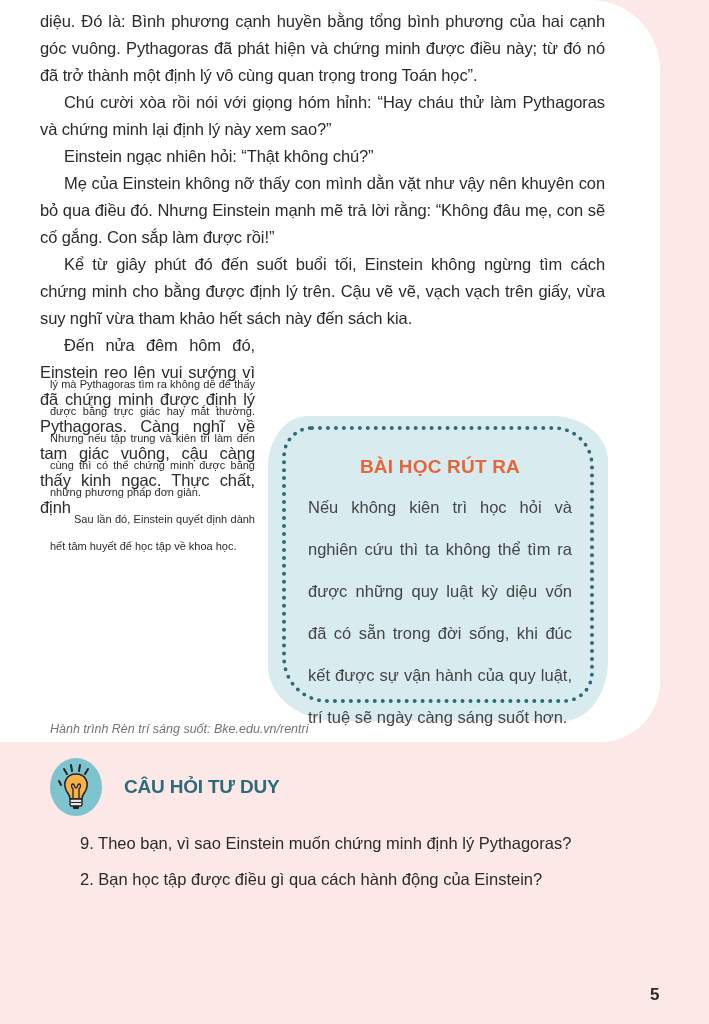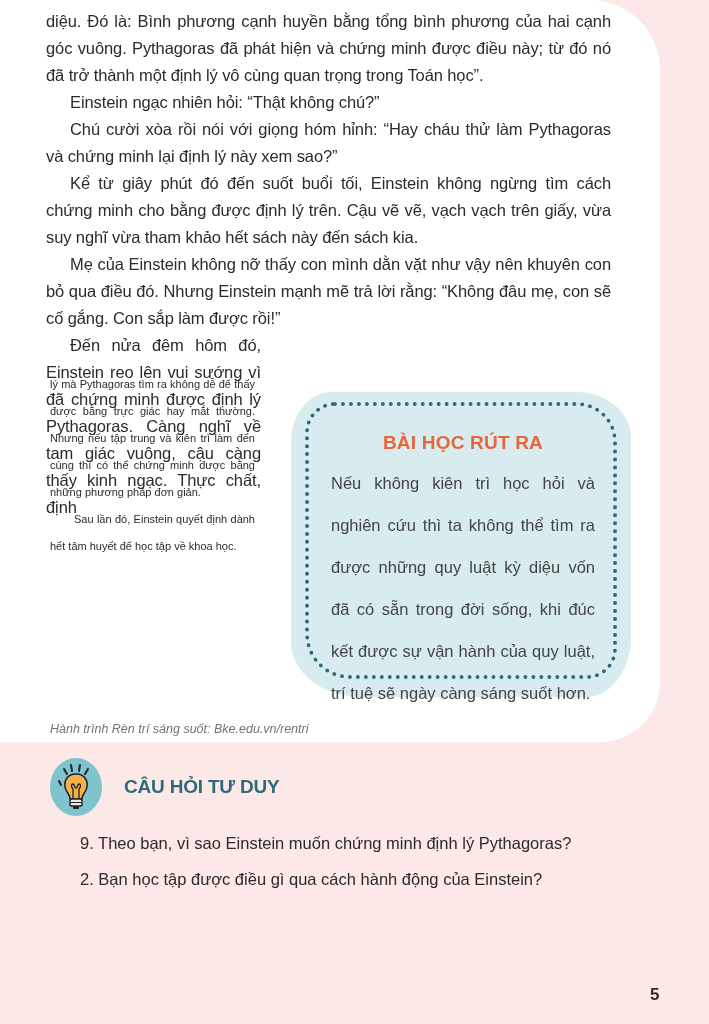--- a/index.html
+++ b/index.html
@@ -13,46 +13,45 @@
     .card {
       position: absolute;
       left: 0; top: 0;
       width: 660px; height: 742px;
       background: #ffffff;
       border-top-right-radius: 70px;
       border-bottom-right-radius: 60px;
     }
     .story {
       position: absolute;
-      left: 46px; top: 8px;
+      left: 40px; top: 8px;
       width: 565px;
       font-size: 16.5px;
       line-height: 27px;
       color: #2b2b2b;
       letter-spacing: -0.1px;
     }
     .story p { text-align: justify; text-align-last: left; }
     .story p.indent { text-indent: 24px; }
     .narrow {
       position: absolute;
       left: 50px; top: 371px;
       width: 205px;
       font-size: 11px;
       line-height: 27px;
       color: #2b2b2b;
     }
     .narrow p { text-align: justify; }
     .narrow p.indent { text-indent: 24px; }
     .lesson-box {
       position: absolute;
-      left: 268px; top: 392px;
+      left: 268px; top: 416px;
       width: 340px; height: 305px;
       background: #d8ecf0;
       border-radius: 40px 55px 45px 70px / 50px 45px 60px 55px;
-      margin-left: 23px;
     }
     .lesson-inner {
       position: absolute;
       left: 14px; top: 10px; right: 14px; bottom: 18px;
       border: 4px dotted #2d6b7a;
       border-radius: 30px 40px 30px 45px;
       padding: 26px 18px 10px 22px;
     }
     .lesson-title {
       text-align: center;
@@ -117,24 +116,24 @@
       color: #2b2b2b;
     }
   </style>
 </head>
 <body>
 
 <div class="card"></div>
 
 <div class="story">
   <p>diệu. Đó là: Bình phương cạnh huyền bằng tổng bình phương của hai cạnh góc vuông. Pythagoras đã phát hiện và chứng minh được điều này; từ đó nó đã trở thành một định lý vô cùng quan trọng trong Toán học”.</p>
+  <p class="indent">Chú cười xòa rồi nói với giọng hóm hỉnh: “Hay cháu thử làm Pythagoras và chứng minh lại định lý này xem sao?”</p>
   <p class="indent">Einstein ngạc nhiên hỏi: “Thật không chú?”</p>
-  <p class="indent">Chú cười xòa rồi nói với giọng hóm hỉnh: “Hay cháu thử làm Pythagoras và chứng minh lại định lý này xem sao?”</p>
+  <p class="indent">Mẹ của Einstein không nỡ thấy con mình dằn vặt như vậy nên khuyên con bỏ qua điều đó. Nhưng Einstein mạnh mẽ trả lời rằng: “Không đâu mẹ, con sẽ cố gắng. Con sắp làm được rồi!”</p>
   <p class="indent">Kể từ giây phút đó đến suốt buổi tối, Einstein không ngừng tìm cách chứng minh cho bằng được định lý trên. Cậu vẽ vẽ, vạch vạch trên giấy, vừa suy nghĩ vừa tham khảo hết sách này đến sách kia.</p>
-  <p class="indent">Mẹ của Einstein không nỡ thấy con mình dằn vặt như vậy nên khuyên con bỏ qua điều đó. Nhưng Einstein mạnh mẽ trả lời rằng: “Không đâu mẹ, con sẽ cố gắng. Con sắp làm được rồi!”</p>
   <p class="indent" style="width:215px;">Đến nửa đêm hôm đó, Einstein reo lên vui sướng vì đã chứng minh được định lý Pythagoras. Càng nghĩ về tam giác vuông, cậu càng thấy kinh ngạc. Thực chất, định</p>
 </div>
 
 <div class="narrow">
   <p>lý mà Pythagoras tìm ra không dễ để thấy được bằng trực giác hay mắt thường. Nhưng nếu tập trung và kiên trì làm đến cùng thì có thể chứng minh được bằng những phương pháp đơn giản.</p>
   <p class="indent">Sau lần đó, Einstein quyết định dành hết tâm huyết để học tập về khoa học.</p>
 </div>
 
 <div class="lesson-box">
   <div class="lesson-inner">

